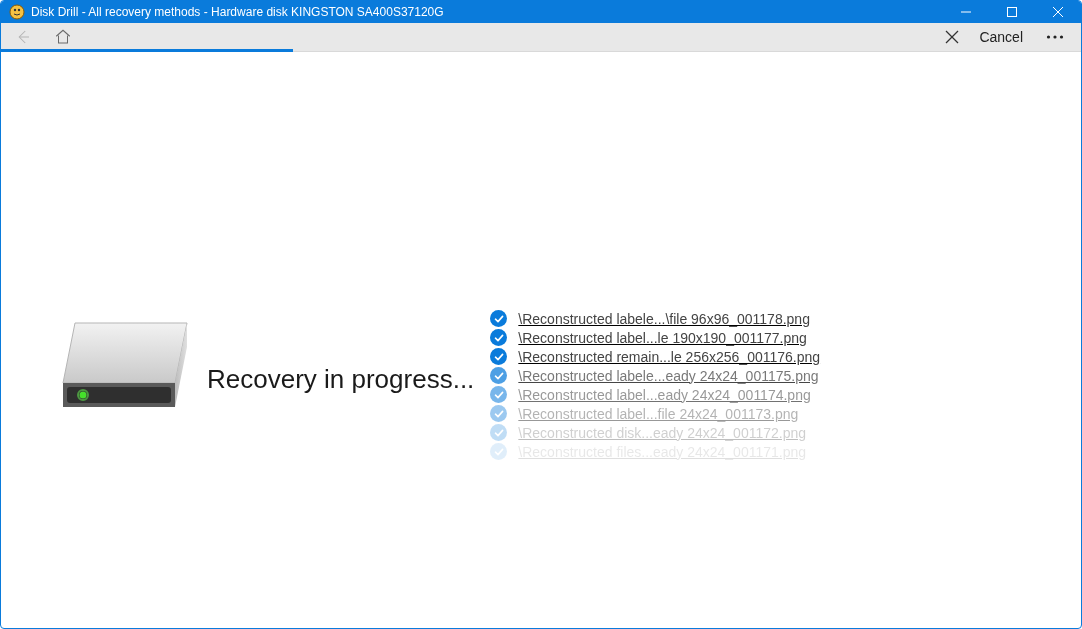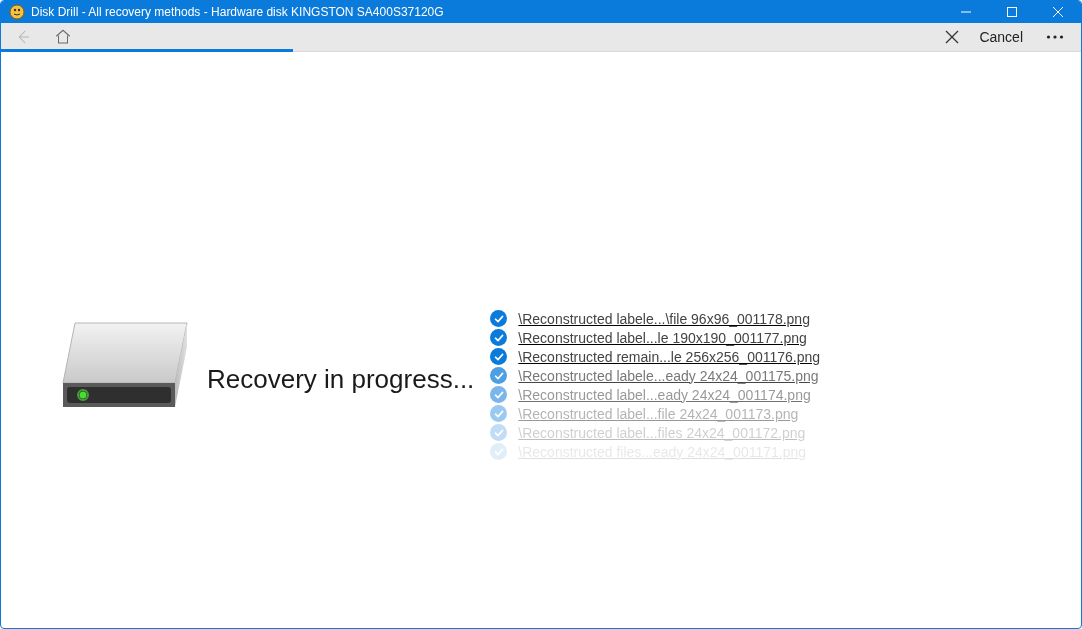--- a/index.html
+++ b/index.html
@@ -282,21 +282,21 @@
           </svg>
         </span>
         <span>\Reconstructed label...file 24x24_001173.png</span>
       </div>
       <div class="file-row" style="opacity: 0.25;">
         <span class="check-circ">
           <svg viewBox="0 0 10 10">
             <path d="M1.5 5.2 L4 7.6 L8.6 2.4" stroke="#fff" stroke-width="1.6" fill="none" stroke-linecap="round" stroke-linejoin="round"></path>
           </svg>
         </span>
-        <span>\Reconstructed label...files 24x24_001172.png</span>
+        <span>\Reconstructed disk...eady 24x24_001172.png</span>
       </div>
       <div class="file-row" style="opacity: 0.12;">
         <span class="check-circ">
           <svg viewBox="0 0 10 10">
             <path d="M1.5 5.2 L4 7.6 L8.6 2.4" stroke="#fff" stroke-width="1.6" fill="none" stroke-linecap="round" stroke-linejoin="round"></path>
           </svg>
         </span>
         <span>\Reconstructed files...eady 24x24_001171.png</span>
       </div>
     </div>

